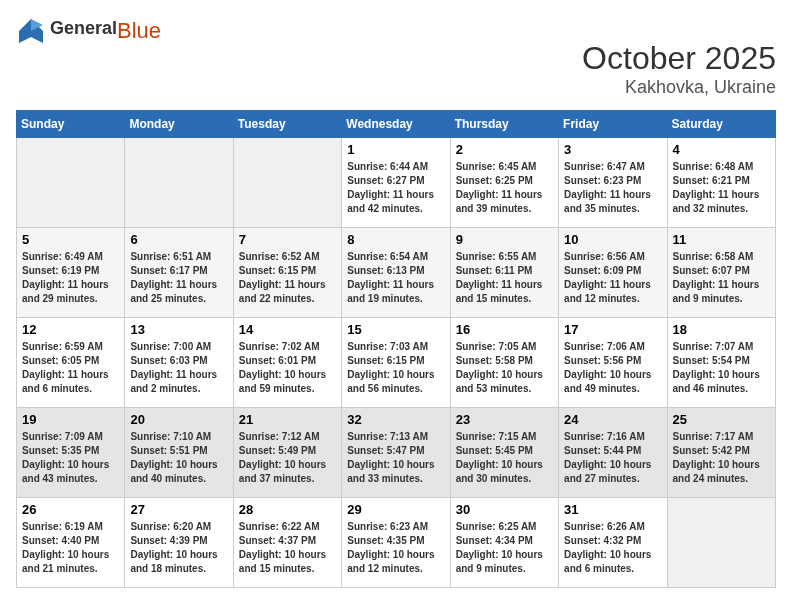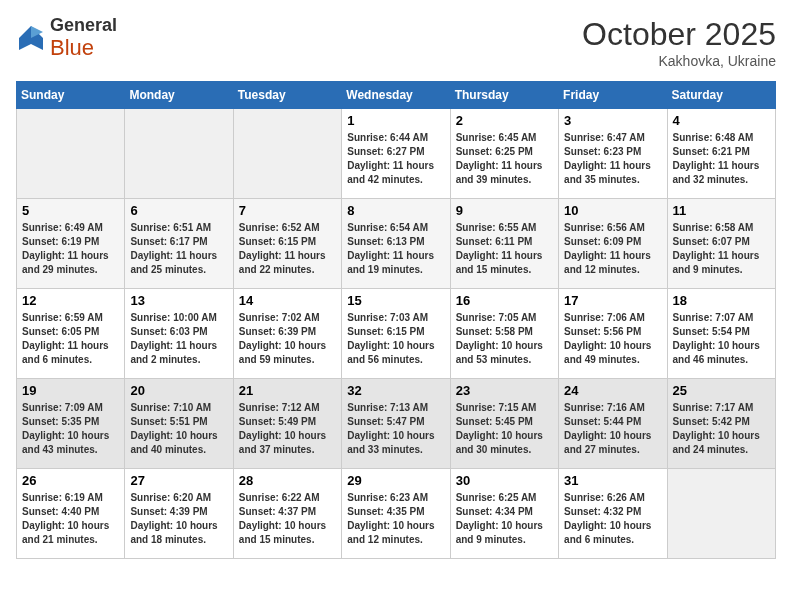--- a/index.html
+++ b/index.html
@@ -15,48 +15,49 @@
       justify-content: space-between;
       align-items: flex-start;
       margin-bottom: 12px;
     }
     .logo {
       display: flex;
       align-items: center;
     }
     .logo-text {
       display: flex;
-      flex-direction: column;
+      flex-direction: row;
       line-height: 1.1;
     }
     .logo-general {
       font-size: 18px;
       font-weight: bold;
       color: #333;
     }
     .logo-blue {
       font-size: 22px;
       font-weight: normal;
       color: #c2410c;
     }
     .logo-icon {
       width: 30px;
       height: 30px;
       margin-right: 4px;
     }
     .title-block {
       text-align: right;
+      margin-top: 24px;
     }
     .month-title {
       font-size: 32px;
       font-weight: normal;
       color: #333;
     }
     .location {
-      font-size: 14px;
+      font-size: 18px;
       color: #555;
     }
     .calendar {
       width: 100%;
       border-collapse: collapse;
       font-size: 11px;
       padding-left: 8px;
     }
     .calendar th {
       background: #2a6db5;
@@ -223,30 +224,30 @@
           <div class="day-num">12</div>
           <div class="day-info">
             <div>Sunrise: 6:59 AM</div>
             <div>Sunset: 6:05 PM</div>
             <div>Daylight: 11 hours and 6 minutes.</div>
           </div>
         </td>
         <td>
           <div class="day-num">13</div>
           <div class="day-info">
-            <div>Sunrise: 10:00 AM</div>
+            <div>Sunrise: 7:00 AM</div>
             <div>Sunset: 6:03 PM</div>
             <div>Daylight: 11 hours and 2 minutes.</div>
           </div>
         </td>
         <td>
           <div class="day-num">14</div>
           <div class="day-info">
             <div>Sunrise: 7:02 AM</div>
-            <div>Sunset: 6:39 PM</div>
+            <div>Sunset: 6:01 PM</div>
             <div>Daylight: 10 hours and 59 minutes.</div>
           </div>
         </td>
         <td>
           <div class="day-num">15</div>
           <div class="day-info">
             <div>Sunrise: 7:03 AM</div>
             <div>Sunset: 6:15 PM</div>
             <div>Daylight: 10 hours and 56 minutes.</div>
           </div>

